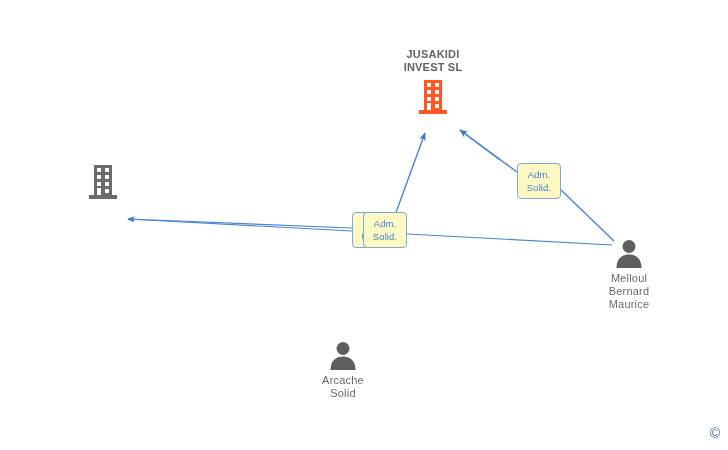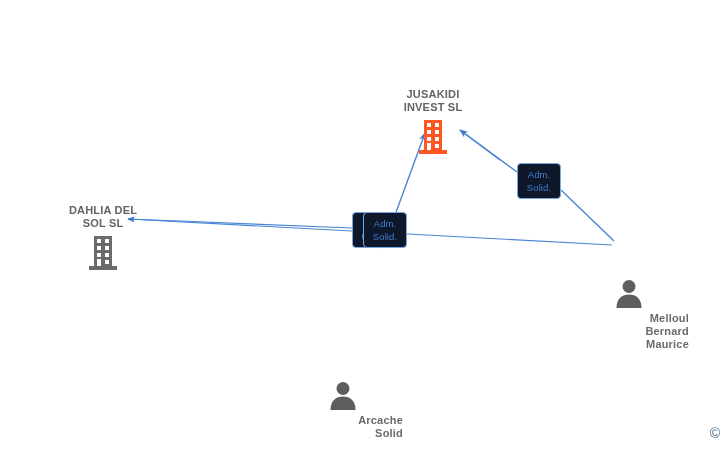--- a/index.html
+++ b/index.html
@@ -28,48 +28,47 @@
     top: 0;
     width: 728px;
     height: 450px;
   }
   
   .node {
     position: absolute;
     width: 120px;
     margin-left: -60px;
     text-align: center;
-    margin-top: 40px;
   }
   .node-label {
     font-size: 11px;
     line-height: 13px;
     color: #6b6b6b;
     letter-spacing: 0.2px;
     white-space: pre-line;
   }
   .node-company .node-label {
     font-weight: bold;
     color: #636363;
   }
   .node-icon {
     display: block;
     margin: 0 auto;
   }
   .node-company-top .node-label { margin-bottom: 5px; }
   .node-company-top .node-icon { margin-top: 0; }
-  .node-person .node-label { margin-top: 4px; font-weight: bold; text-align: right; }
+  .node-person .node-label { margin-top: 4px; font-weight: normal; }
 
   
   .rel-label {
     position: absolute;
     box-sizing: border-box;
     border: 1px solid #7aa8e0;
     border-radius: 4px;
-    background: #0f172a;
+    background: #fef9c3;
     color: #3f7fd0;
     font-size: 9.5px;
     line-height: 13px;
     text-align: center;
     padding: 4px 5px 3px 5px;
     white-space: pre-line;
     letter-spacing: 0.1px;
   }
   
   #watermark {
@@ -132,22 +131,20 @@
       <rect x="8" y="11" width="4" height="4" fill="#ffffff"></rect>
       <rect x="16" y="11" width="4" height="4" fill="#ffffff"></rect>
       <rect x="8" y="18" width="4" height="4" fill="#ffffff"></rect>
       <rect x="16" y="18" width="4" height="4" fill="#ffffff"></rect>
       <rect x="16" y="25" width="4" height="4" fill="#ffffff"></rect>
       <rect x="8" y="24" width="4" height="7" fill="#ffffff"></rect>
     </svg>
   </div>
 
   <div class="node node-company node-company-top" style="left:103px; top:164px;">
-    <div class="node-label">DAHLIA DEL
-SOL  SL</div>
     <svg class="node-icon" width="28" height="36" viewBox="0 0 28 36">
       <rect x="5" y="1" width="18" height="30" fill="#6b6b6b"></rect>
       <rect x="0" y="31" width="28" height="4" fill="#6b6b6b"></rect>
       <rect x="8" y="4" width="4" height="4" fill="#ffffff"></rect>
       <rect x="16" y="4" width="4" height="4" fill="#ffffff"></rect>
       <rect x="8" y="11" width="4" height="4" fill="#ffffff"></rect>
       <rect x="16" y="11" width="4" height="4" fill="#ffffff"></rect>
       <rect x="8" y="18" width="4" height="4" fill="#ffffff"></rect>
       <rect x="16" y="18" width="4" height="4" fill="#ffffff"></rect>
       <rect x="16" y="25" width="4" height="4" fill="#ffffff"></rect>

